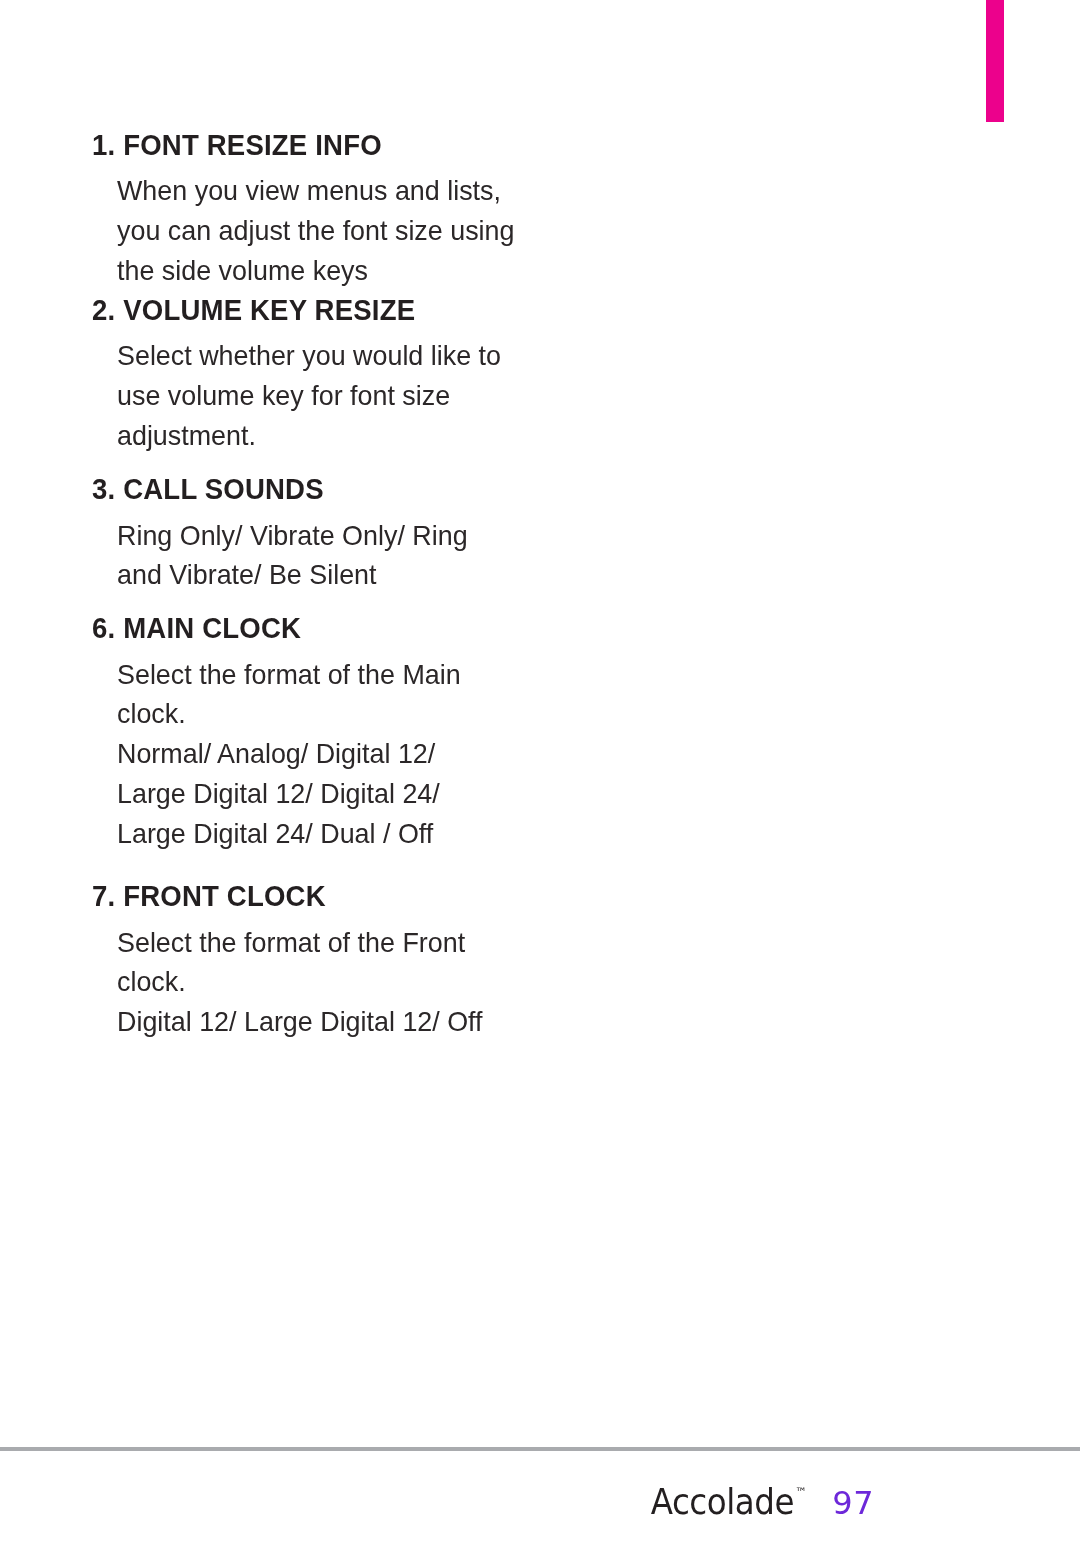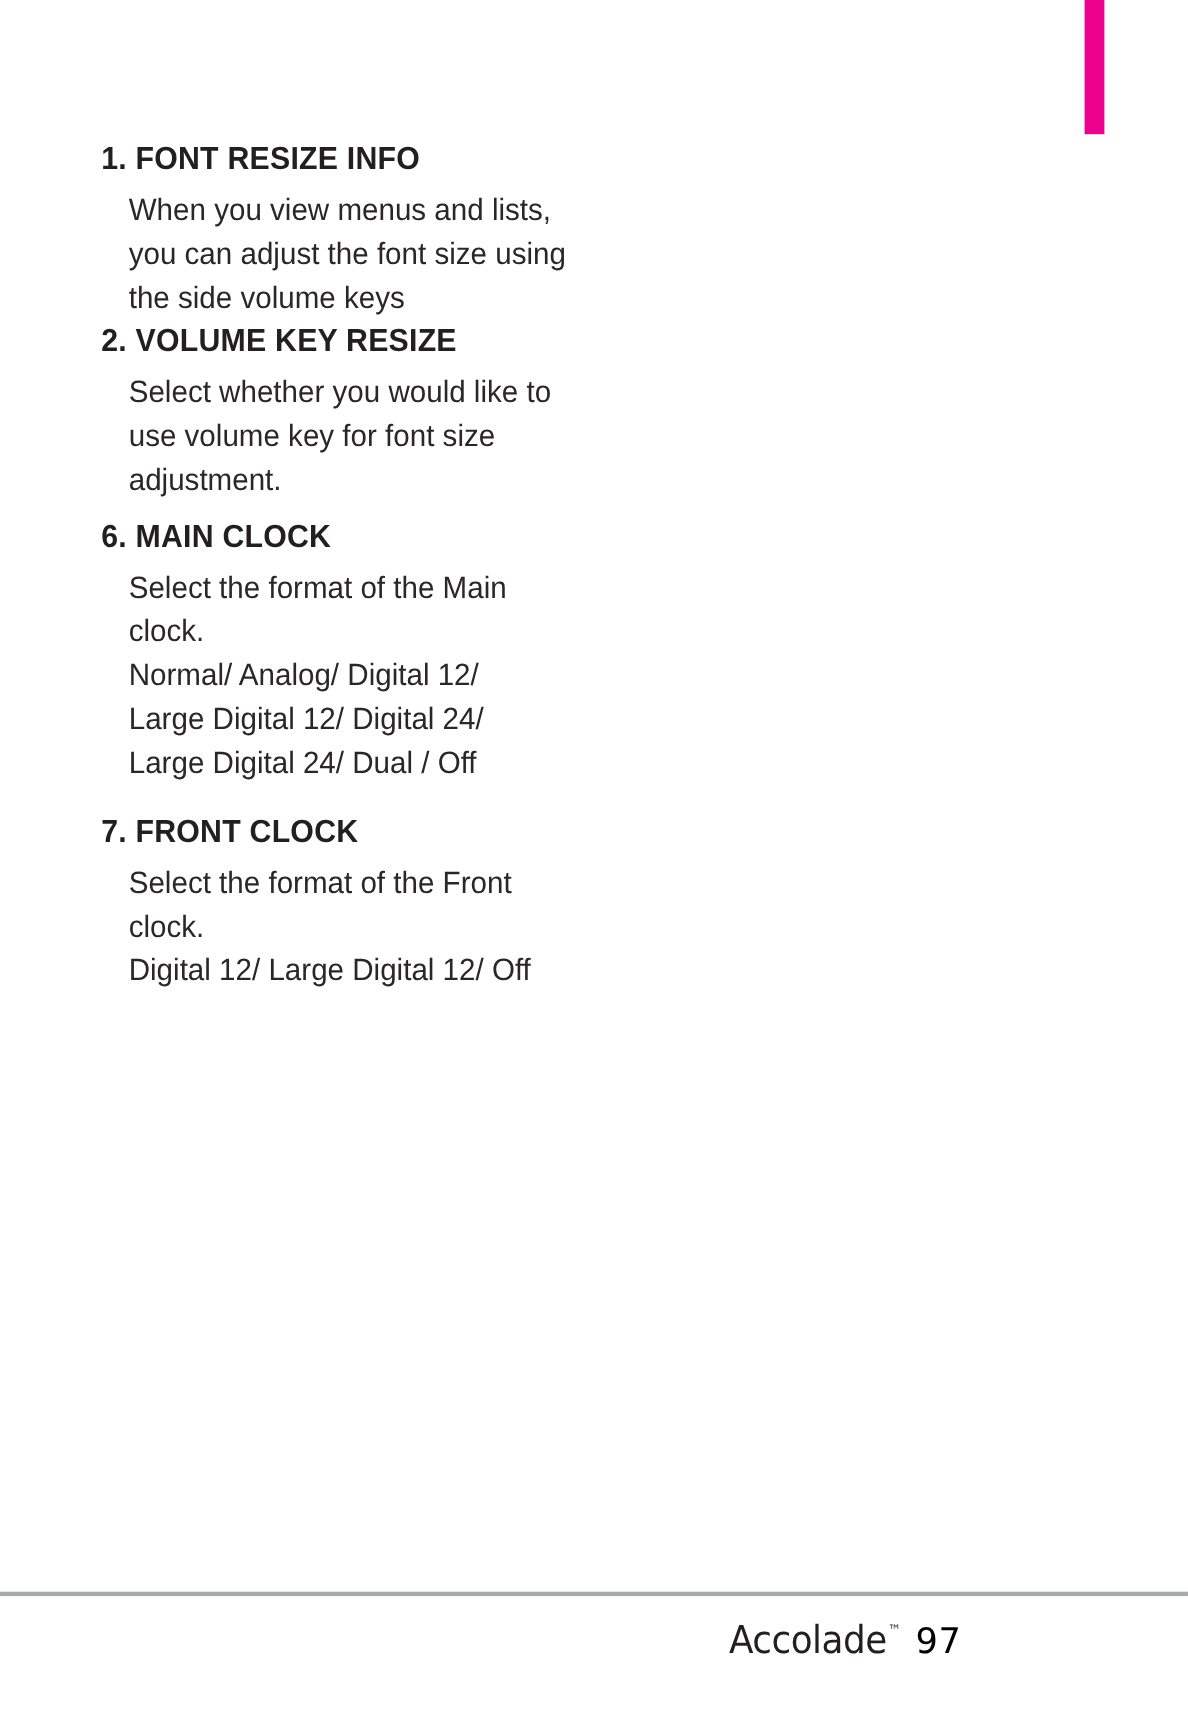--- a/index.html
+++ b/index.html
@@ -88,21 +88,21 @@
     background: #a9abae;
   }
 
   .footer {
     position: absolute;
     left: 0;
     top: 1462px;
     width: 940px;
     height: 60px;
     display: flex;
-    align-items: center;
+    align-items: flex-end;
     justify-content: flex-end;
     padding-right: 66px;
     box-sizing: border-box;
   }
 
   .brand {
     font-family: "DejaVu Sans", sans-serif;
     font-size: 35px;
     font-weight: normal;
     letter-spacing: -0.5px;
@@ -117,22 +117,22 @@
     vertical-align: super;
     letter-spacing: 0;
     position: relative;
     top: -4px;
     left: 1px;
   }
 
   .page-number {
     font-family: "DejaVu Sans", sans-serif;
     font-size: 32px;
-    color: #000000;
-    margin-left: 14px;
+    color: #6d28d9;
+    margin-left: 26px;
     letter-spacing: 0.5px;
   }
 </style>
 </head>
 <body>
 
 <div class="section-tab"></div>
 
 <div class="content">
 
@@ -147,20 +147,27 @@
 
   <div class="section sec-2">
     <h2 class="section-heading">2. VOLUME KEY RESIZE</h2>
     <div class="section-body">
       <span class="line">Select whether you would like to</span>
       <span class="line">use volume key for font size</span>
       <span class="line">adjustment.</span>
     </div>
   </div>
 
+  <div class="section sec-3">
+    <h2 class="section-heading">3. CALL SOUNDS</h2>
+    <div class="section-body">
+      <span class="line">Ring Only/ Vibrate Only/ Ring</span>
+      <span class="line">and Vibrate/ Be Silent</span>
+    </div>
+  </div>
 
 
 
   <div class="section sec-6">
     <h2 class="section-heading">6. MAIN CLOCK</h2>
     <div class="section-body">
       <span class="line">Select the format of the Main</span>
       <span class="line">clock.</span>
       <span class="line">Normal/ Analog/ Digital 12/</span>
       <span class="line">Large Digital 12/ Digital 24/</span>

